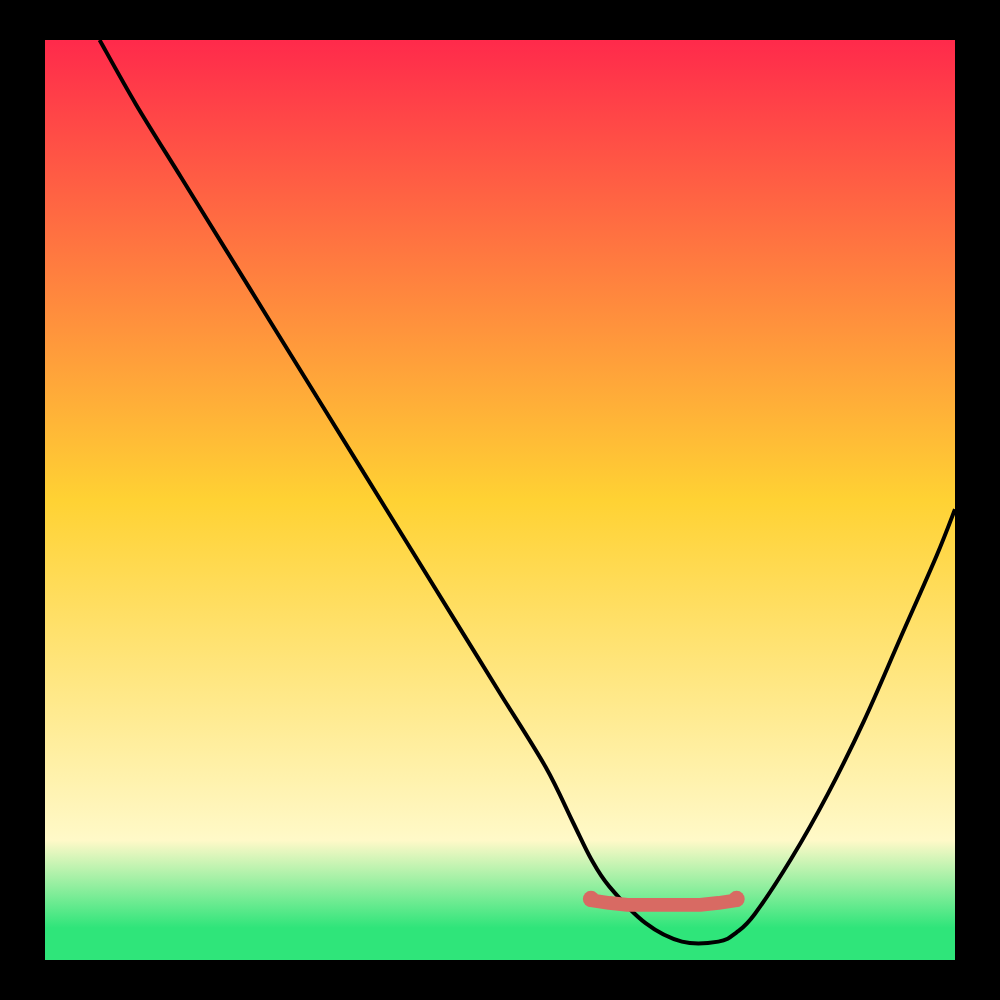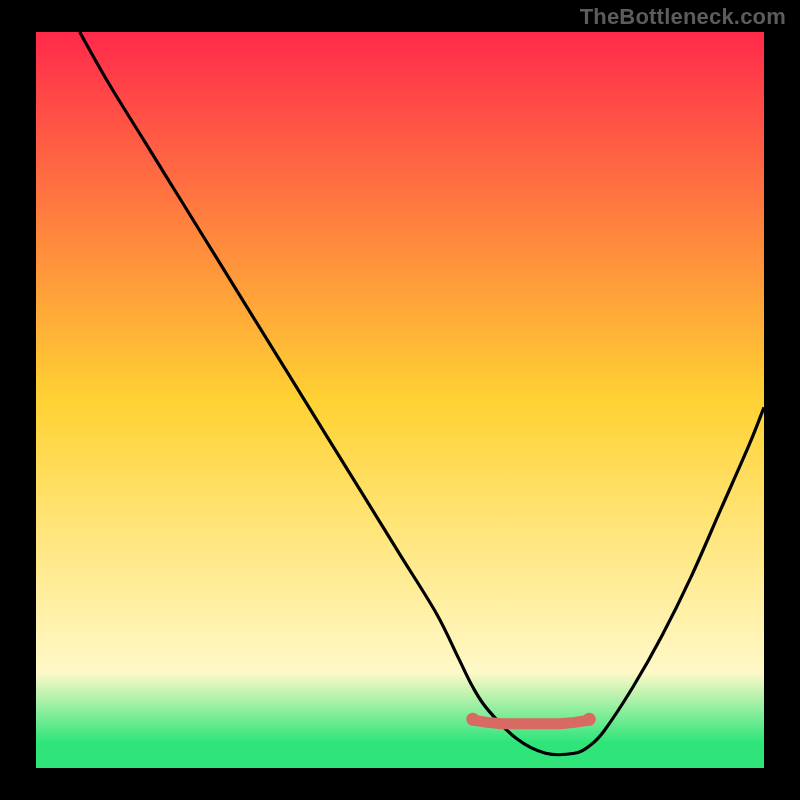--- a/index.html
+++ b/index.html
@@ -32,21 +32,20 @@
     left: 0;
     top: 0;
     width: 800px;
     height: 800px;
   }
 </style>
 </head>
 <body>
 
 <div class="stage">
-  <div class="watermark">TheBottleneck.com</div>
 
   <svg class="plot" viewBox="0 0 800 800">
     <defs>
       <linearGradient id="bg-grad" x1="0" y1="0" x2="0" y2="1">
           <stop offset="0%" stop-color="#ff2a4b"></stop>
           <stop offset="50%" stop-color="#ffd233"></stop>
           <stop offset="87%" stop-color="#fff9c8"></stop>
           <stop offset="96.5%" stop-color="#2fe57a"></stop>
           <stop offset="100%" stop-color="#2fe57a"></stop>
         </linearGradient>

